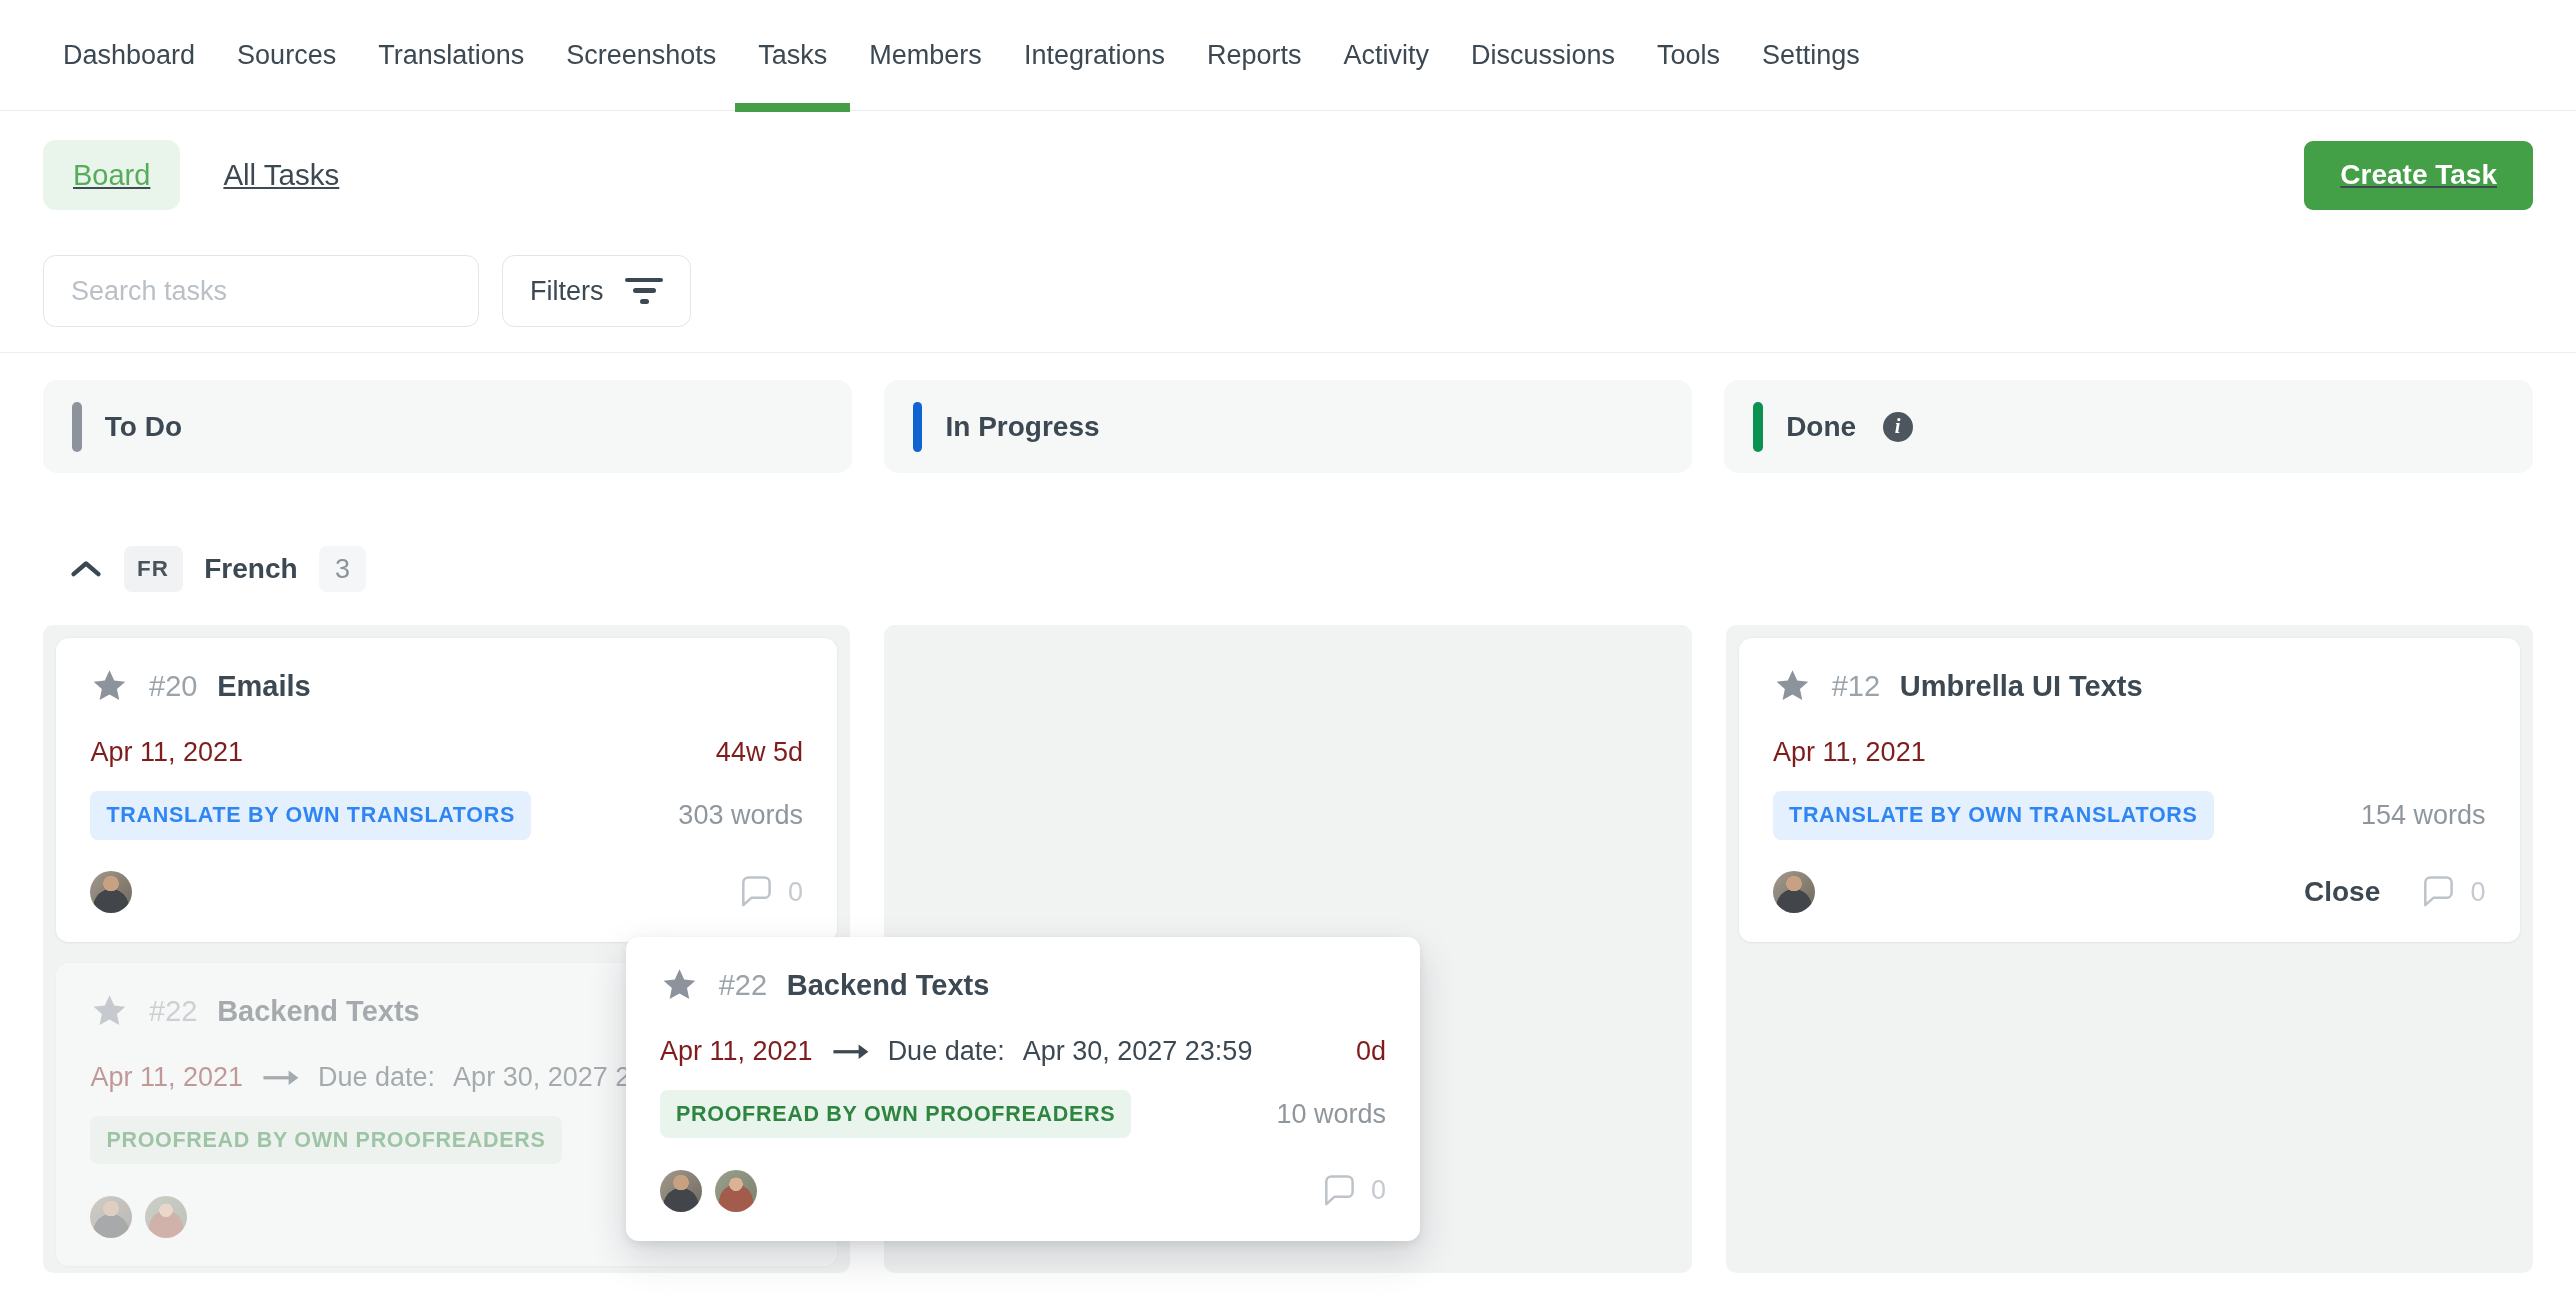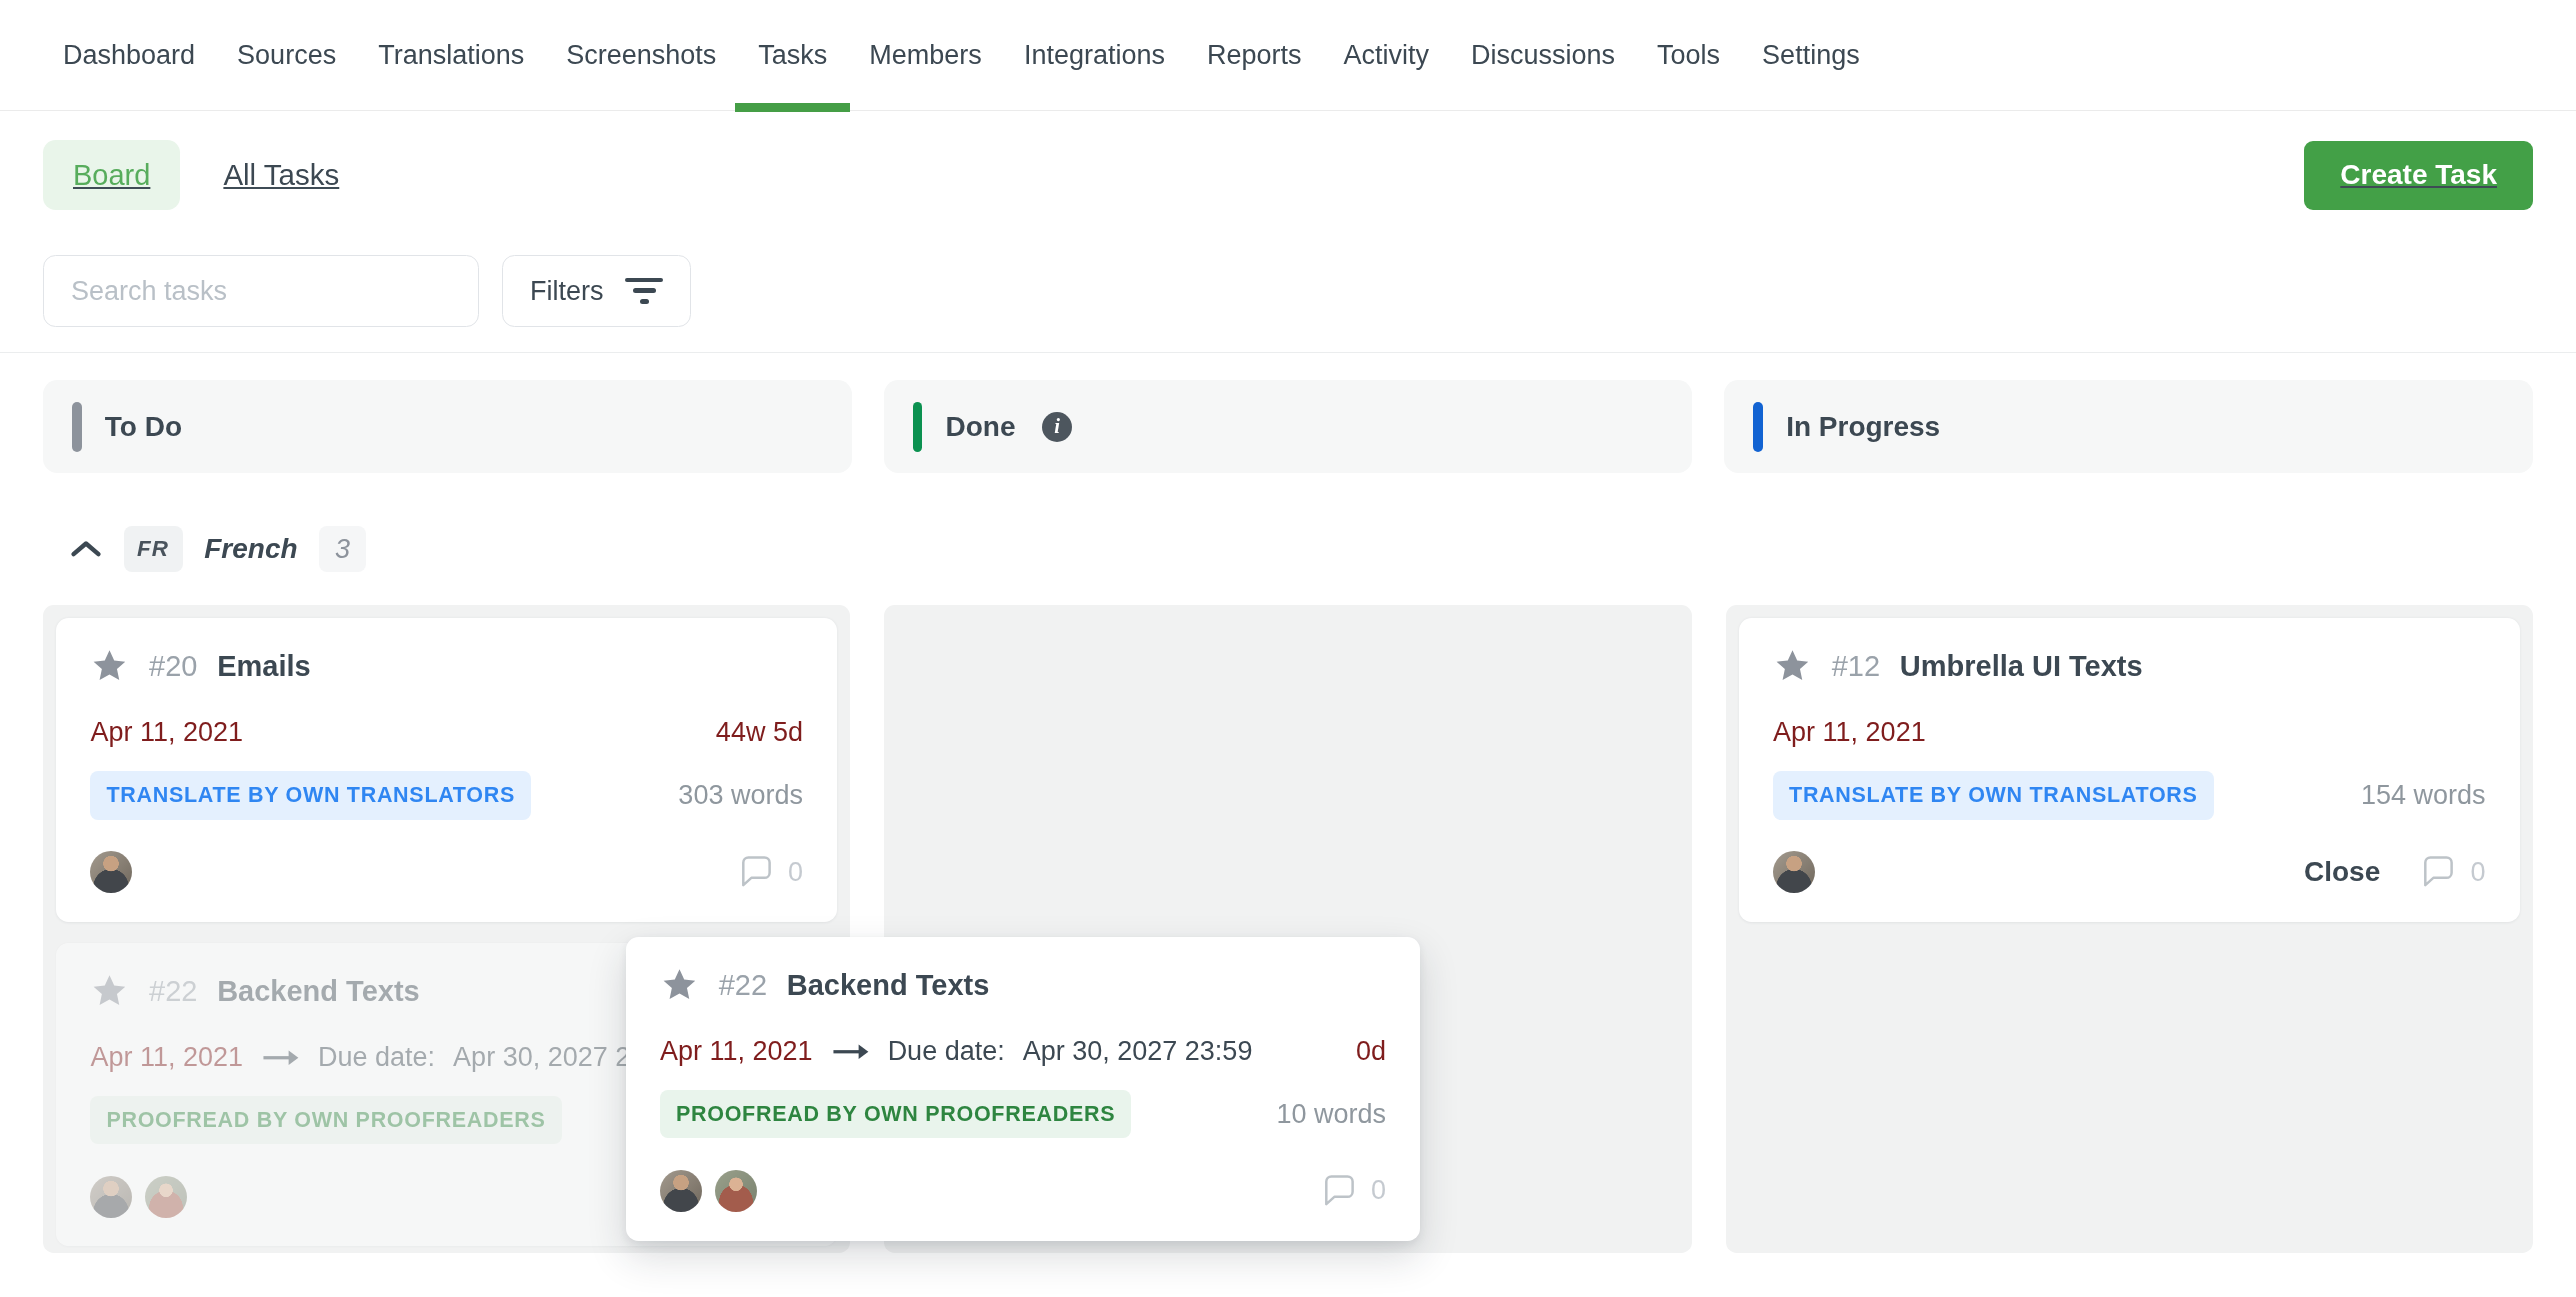--- a/index.html
+++ b/index.html
@@ -44,22 +44,22 @@
     display:flex; align-items:center; gap:23px; padding:0 29px; }
   .col-bar { width:9.8px; height:50px; border-radius:5.4px; }
   .col-bar.todo { background:#8d939c; } .col-bar.inprogress { background:#1263d2; }
   .col-bar.done { background:#0b9150; }
   .col-label { font-size:28px; font-weight:700; color:#3c4852; }
   .info-icon { width:30px; height:30px; border-radius:50%; background:#4d565e; color:#fff;
     display:flex; align-items:center; justify-content:center; font-size:20.6px; font-weight:700;
     font-family:"Liberation Serif", serif; font-style:italic; margin-left:3.6px; cursor:pointer; }
 
   
-  .group-row { display:flex; align-items:center; gap:21.5px; margin:52px 43px 0;
-    height:48px; padding-left:27px;font-style:italic; }
+  .group-row { display:flex; align-items:center; gap:21.5px; margin:72px 43px 0;
+    height:48px; padding-left:27px; }
   .chevron-btn { background:none; border:none; cursor:pointer; display:flex; align-items:center; }
   .lang-badge { background:#f0f2f3; color:#49535c; font-size:22.4px; font-weight:700;
     letter-spacing:1.3px; padding:9.8px 13.4px; border-radius:8px; }
   .lang-name { font-size:28px; font-weight:700; color:#3c4852; }
   .count-badge { background:#f5f6f7; color:#8d939c; font-size:27px; padding:7.2px 16px; border-radius:8px; }
 
   
   .board { display:flex; gap:34px; margin:32px 43px 0; }
   .lane { flex:1; background:#f1f2f2; border-radius:10.7px; height:648px; padding:13.4px; }
 
@@ -141,27 +141,27 @@
 </div>
 
 <div class="divider"></div>
 
 <div class="col-headers">
   <div class="col-header">
     <span class="col-bar todo"></span>
     <span class="col-label">To Do</span>
   </div>
   <div class="col-header">
+    <span class="col-bar inprogress"></span>
+    <span class="col-label">In Progress</span>
+  </div>
+  <div class="col-header">
     <span class="col-bar done"></span>
     <span class="col-label">Done</span>
     <span class="info-icon">i</span>
-  </div>
-  <div class="col-header">
-    <span class="col-bar inprogress"></span>
-    <span class="col-label">In Progress</span>
   </div>
 </div>
 
 <div class="group-row">
   <button class="chevron-btn">
     <svg width="32" height="19.7" viewBox="0 0 36 22">
       <polyline points="4,17 18,5 32,17" fill="none" stroke="#3c4852" stroke-width="5" stroke-linecap="round" stroke-linejoin="round"></polyline>
     </svg>
   </button>
   <span class="lang-badge">FR</span>

